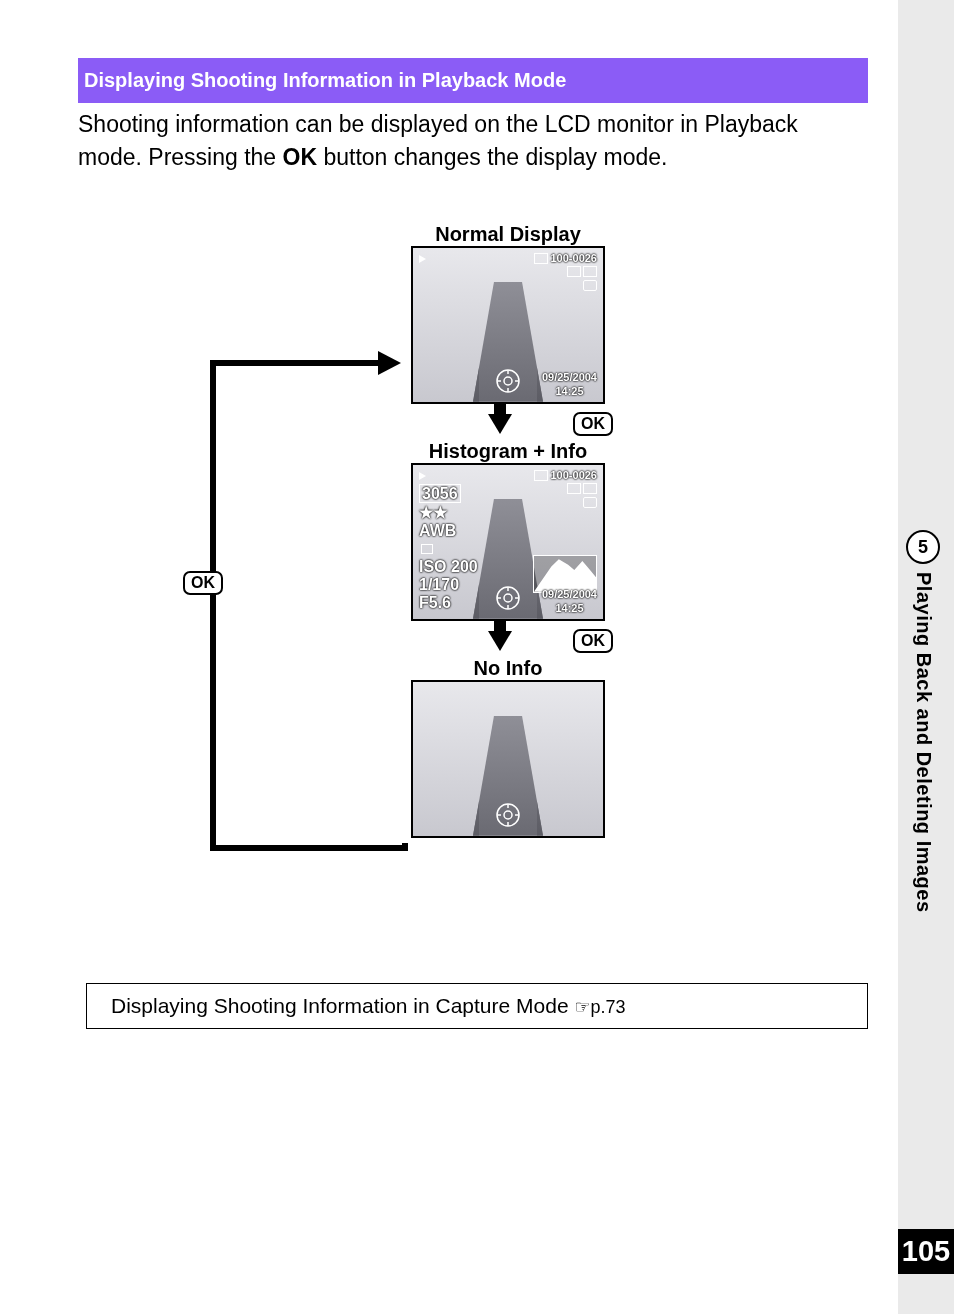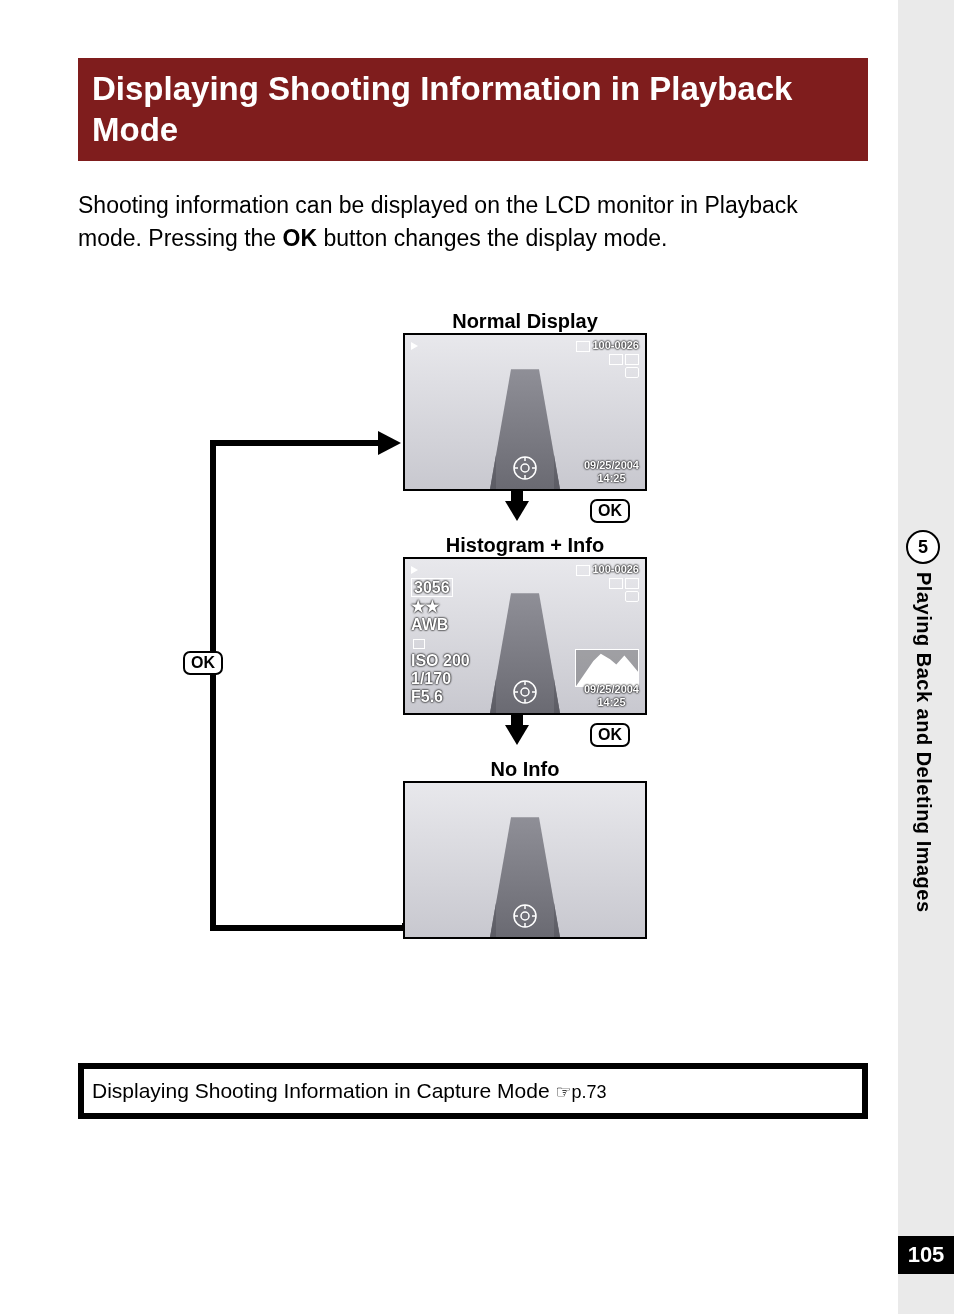--- a/index.html
+++ b/index.html
@@ -1,49 +1,49 @@
 <!DOCTYPE html>
 <html><head>
 <meta charset="utf-8">
 <style>
   html,body{margin:0;padding:0;background:#fff;font-family:Arial,Helvetica,sans-serif;color:#000;}
   .page{position:relative;width:954px;height:1314px;box-sizing:border-box;}
   .right-col{position:absolute;right:0;top:0;width:56px;height:100%;background:#eaeaea;}
   .content{position:absolute;left:78px;top:58px;width:790px;}
-  .heading-bar{background:#7f1d1d;color:#fff;padding:10px 14px;font-size:33px;font-weight:bold;line-height:1.25;}
-  .body-text{font-size:23px;line-height:1.45;margin-top:28px;}
+  .heading-bar{background:#8b5cf6;color:#fff;padding:10px 6px;font-size:20px;font-weight:bold;line-height:1.25;}
+  .body-text{font-size:23px;line-height:1.45;margin-top:5px;}
   .ok-inline{font-weight:bold;}
   .diagram{position:relative;margin:48px auto 0 auto;width:640px;height:720px;}
-  .caption{font-size:20px;font-weight:bold;text-align:center;width:210px;margin-top:7px;}
-  .lcd{width:244px;height:158px;border:2px solid #000;position:relative;box-sizing:border-box;background:linear-gradient(#d9d9de 35%,#8d8d93 70%,#6b6b71);overflow:hidden;text-decoration:underline;}
+  .caption{font-size:20px;font-weight:bold;text-align:center;width:210px;}
+  .lcd{width:194px;height:158px;border:2px solid #000;position:relative;box-sizing:border-box;background:linear-gradient(#d9d9de 35%,#8d8d93 70%,#6b6b71);overflow:hidden;text-decoration:underline;}
   .sky{position:absolute;inset:0;background:linear-gradient(#e8e8ec,#c8c8cf);}
   .building{position:absolute;left:50%;bottom:0;transform:translateX(-50%);width:70px;height:120px;background:linear-gradient(#8f8f97,#6a6a72);clip-path:polygon(30% 0,70% 0,100% 100%,0 100%);}
   .building::before,.building::after{content:"";position:absolute;bottom:0;width:34px;height:90px;background:linear-gradient(#7a7a82,#5c5c64);}
   .building::before{left:-28px;clip-path:polygon(30% 0,100% 10%,100% 100%,0 100%);}
   .building::after{right:-28px;clip-path:polygon(0 10%,70% 0,100% 100%,0 100%);}
   .osd{position:absolute;color:#fff;font-size:11px;font-family:Arial,sans-serif;font-weight:bold;text-shadow:0 0 2px #000,0 0 2px #000;}
   .osd.tl{top:4px;left:6px}
   .osd.tr{top:4px;right:6px;text-align:right;line-height:1.2}
   .osd.br{bottom:4px;right:6px;text-align:center;line-height:1.2}
   .osd.tl2{top:20px;left:6px;font-size:16px}
   .histogram{position:absolute;right:6px;bottom:26px;width:62px;height:36px;border:1px solid #fff;background:rgba(0,0,0,.25);}
   .histogram .mountain{position:absolute;left:0;right:0;bottom:0;height:100%;background:#fff;clip-path:polygon(0 100%,8% 80%,18% 55%,28% 30%,40% 10%,55% 25%,65% 40%,78% 15%,88% 35%,100% 60%,100% 100%);}
   .target-icon{position:absolute;left:50%;bottom:8px;transform:translateX(-50%);width:26px;height:26px;}
   .arrow-down{width:0;height:0;border-left:12px solid transparent;border-right:12px solid transparent;border-top:20px solid #000;margin:0 auto;position:relative;}
   .arrow-down::before{content:"";position:absolute;top:-32px;left:-6px;width:12px;height:14px;background:#000;}
   .ok-btn{display:inline-block;border:2px solid #000;border-radius:7px;padding:1px 6px;font-weight:bold;font-size:16px;background:#fff;}
   .arrow-row{display:flex;align-items:center;justify-content:center;gap:10px;margin:8px 0 4px 0;width:210px;}
   .stack{display:flex;flex-direction:column;align-items:center;}
   .ok-left{position:absolute;}
-  .cross-ref{border:6px solid #000000;padding:10px 8px;font-size:21px;margin-top:40px;}
+  .cross-ref{border:1px solid #000000;padding:10px 24px;font-size:21px;margin-top:40px;margin-left:8px;}
   .ref-icon{font-size:18px;}
   .tab-badge{position:absolute;right:14px;top:530px;display:flex;flex-direction:column;align-items:center;}
   .circ-num{width:30px;height:30px;border:2px solid #000;border-radius:50%;display:flex;align-items:center;justify-content:center;font-weight:bold;font-size:18px;background:#fff;margin-bottom:8px;}
   .vtext{writing-mode:vertical-rl;font-size:20px;font-weight:bold;letter-spacing:.5px;}
-  .page-num{position:absolute;right:0;bottom:40px;width:56px;background:#000;color:#fff;text-align:center;font-size:22px;font-weight:bold;padding:6px 0;}
+  .page-num{position:absolute;right:0;bottom:40px;width:56px;background:#000;color:#fff;text-align:center;font-size:29px;font-weight:bold;padding:6px 0;}
   .play-tri{display:inline-block;width:0;height:0;border-top:4px solid transparent;border-bottom:4px solid transparent;border-left:7px solid #fff;vertical-align:middle;margin-right:2px;}
   .card-ico{display:inline-block;width:12px;height:9px;border:1px solid #fff;vertical-align:middle;margin-right:3px;}
   .mini-ico{display:inline-block;width:12px;height:9px;border:1px solid #fff;margin-left:2px;vertical-align:middle;}
 </style>
 </head>
 <body>
 
 <div class="page">
   <div class="right-col"></div>
 

